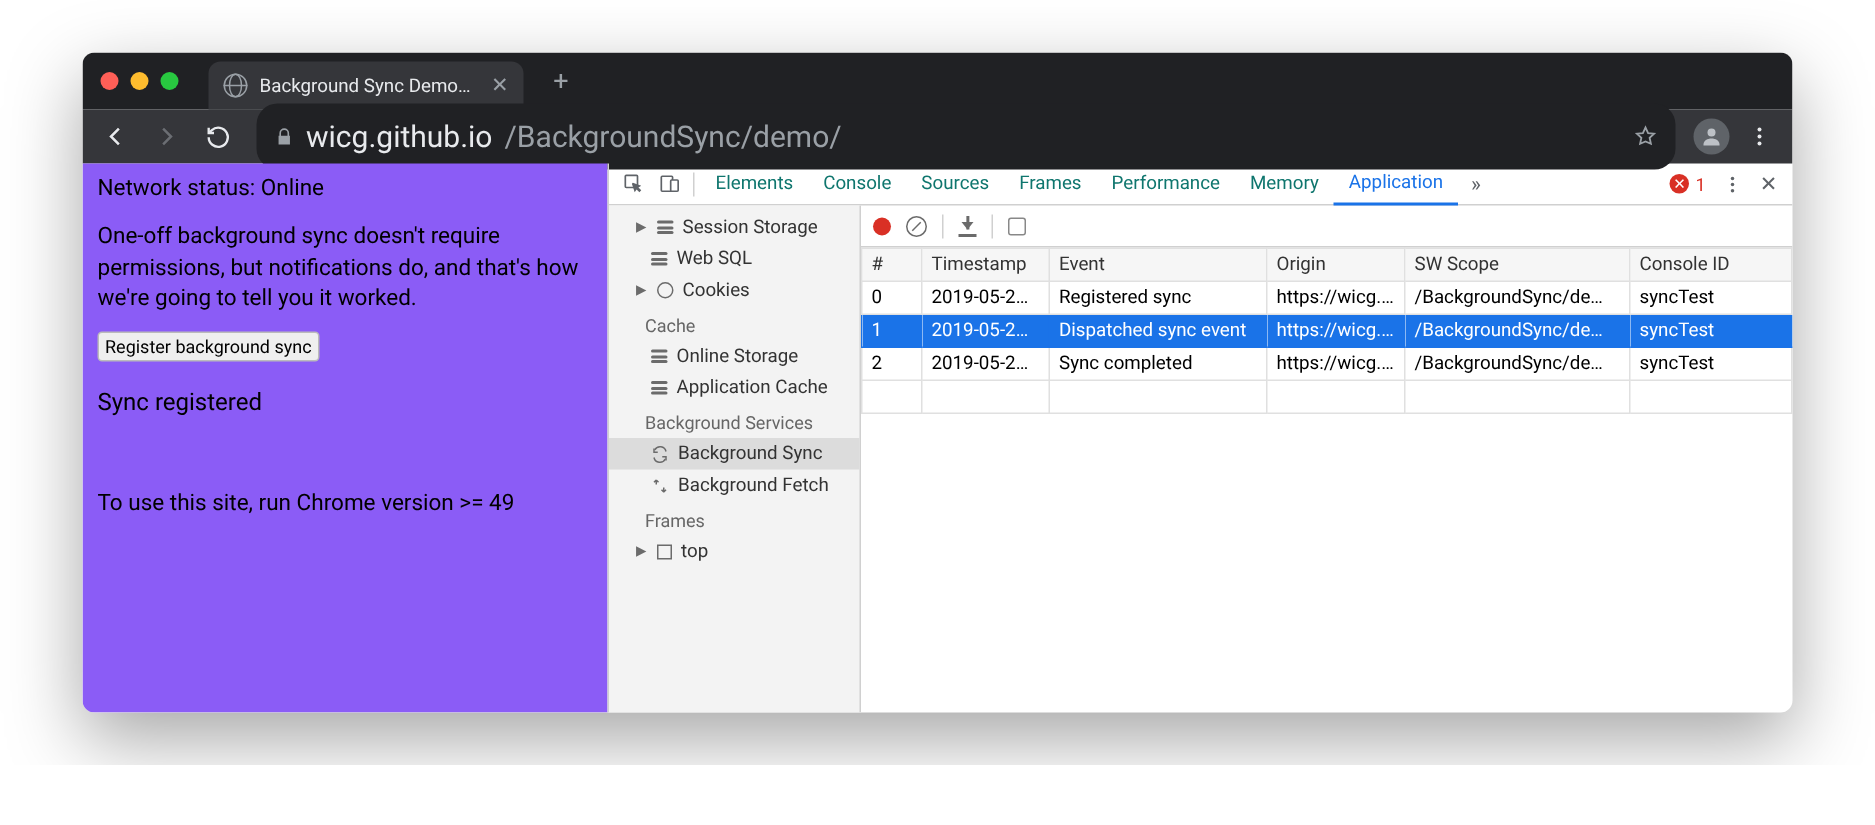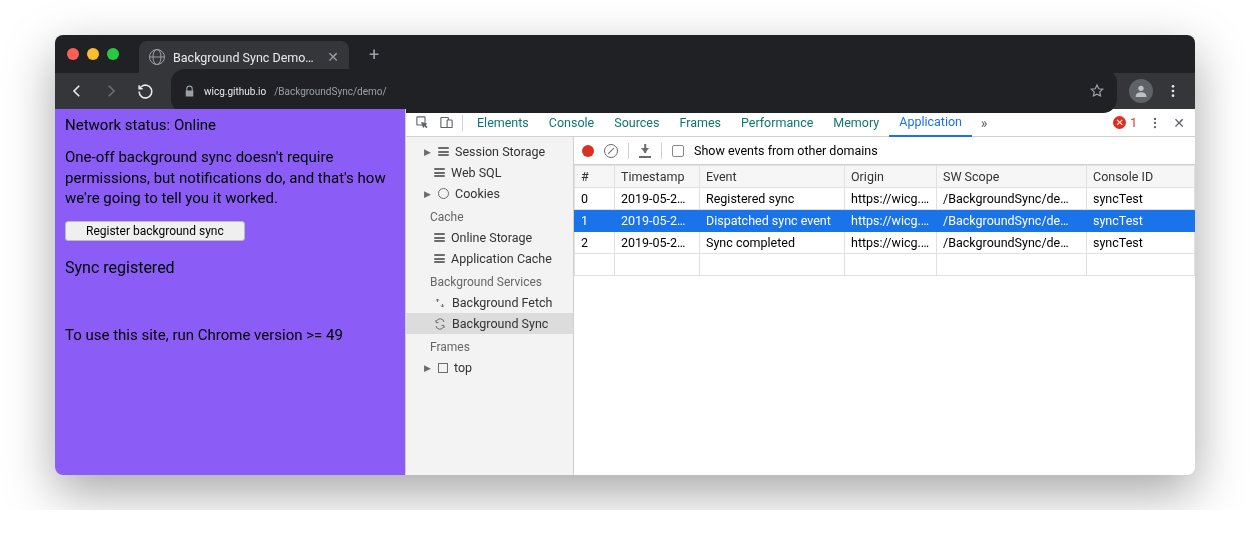--- a/index.html
+++ b/index.html
@@ -14,30 +14,30 @@
   .tab { height: 32px; background: #35363a; color: #e8eaed; font-size: 12.5px; display: flex; align-items: center; padding: 0 10px; border-radius: 8px 8px 0 0; gap: 8px; max-width: 210px; align-self: flex-end; }
   .tab .globe { width: 16px; height: 16px; border-radius: 50%; border: 1.5px solid #9aa0a6; position: relative; flex-shrink:0;}
   .tab .globe::before { content:""; position:absolute; left:50%; top:-1px; bottom:-1px; width:7px; border:1.5px solid #9aa0a6; border-radius:50%; transform:translateX(-50%);}
   .tab .globe::after { content:""; position:absolute; top:50%; left:-1px; right:-1px; border-top:1.5px solid #9aa0a6; transform:translateY(-50%);}
   .tab-title { white-space: nowrap; overflow: hidden; text-overflow: ellipsis; flex:1;}
   .tab-close { color:#9aa0a6; font-size:14px; line-height:1; cursor:pointer;}
   .newtab { width:26px; height:26px; display:flex; align-items:center; justify-content:center; color:#9aa0a6; font-size:18px; border-radius:50%; cursor:pointer; margin-left:4px;}
   .toolbar { height: 36px; background: #35363a; display:flex; align-items:center; padding:0 8px; gap:6px;}
   .tbtn { width:28px; height:28px; display:flex; align-items:center; justify-content:center; color:#e8eaed; border-radius:50%; cursor:pointer;}
   .tbtn.disabled { color:#6b6e73; }
-  .omnibox { flex:1; height:44px; background:#202124; border-radius:14px; display:flex; align-items:center; padding:0 12px; gap:8px; color:#e8eaed; font-size:10px; margin:0 6px;}
+  .omnibox { flex:1; height:44px; background:#202124; border-radius:14px; display:flex; align-items:center; padding:0 12px; gap:8px; color:#e8eaed; font-size:20px; margin:0 6px;}
   .omnibox .lock { color:#9aa0a6; }
   .omnibox .url-secondary { color:#9aa0a6; }
   .avatar { width:24px; height:24px; border-radius:50%; background:#5f6368; display:flex; align-items:center; justify-content:center;}
   .avatar svg { fill:#bdc1c6; }
   .content { flex:1; display:flex; min-height:0;}
   .page { width:350px; background:#8b5cf6; padding:6px 10px 10px 10px; font-size:15px; color:#000; line-height:1.35; overflow:hidden;}
   .page p { margin: 6px 0 12px 0; }
   .page .status-line { margin-top: 0; }
-  .page button.reg { font-size:12px; padding:2px 20px; background:#efefef; border:1px solid #bbb; border-radius:3px; cursor:pointer; margin-bottom:10px;}
+  .page button.reg { font-size:12px; padding:2px 4px; background:#efefef; border:1px solid #bbb; border-radius:3px; cursor:pointer; margin-bottom:10px;}
   .page .syncreg { font-size:16px; margin-top:6px;}
   .page .footer-note { margin-top:46px; font-size:15px;}
   .devtools { flex:1; display:flex; flex-direction:column; border-left:1px solid #d0d0d0; min-width:0;}
   .dt-tabs { height:28px; border-bottom:1px solid #d0d0d0; display:flex; align-items:center; padding:0 4px; gap:0; font-size:12.5px; color:#333;}
   .dt-tabs .icon-btn { width:24px; height:24px; display:flex; align-items:center; justify-content:center; color:#5f6368; cursor:pointer;}
   .dt-tabs .sep { width:1px; height:16px; background:#d0d0d0; margin:0 4px;}
   .dt-tab { padding:0 10px; height:28px; display:flex; align-items:center; cursor:pointer; color:#0f766e;}
   .dt-tab.active { color:#1a73e8; border-bottom:2px solid #1a73e8; }
   .dt-tabs .spacer { flex:1;}
   .dt-tabs .err { color:#d93025; display:flex; align-items:center; gap:4px; font-size:12px; padding:0 6px;}
@@ -226,60 +226,59 @@
           <div class="item indent">
               <span class="db-icon">
                 <span></span>
                 <span></span>
                 <span></span>
               </span>
               <span>Application Cache</span>
             </div>
 
           <div class="grp">Background Services</div>
-          <div class="item indent">
-            <span>
-                <svg width="12" height="12" viewBox="0 0 24 24" fill="none" stroke="#6b6b6b" stroke-width="2">
-                  <path d="M7 10l0 -6M7 4l-3 3M7 4l3 3"></path>
-                  <path d="M17 14l0 6M17 20l-3 -3M17 20l3 -3"></path>
-                </svg>
-              </span>
-            <span>Background Fetch</span>
-          </div>
           <div class="item indent sel">
             <span>
                 <svg width="12" height="12" viewBox="0 0 24 24" fill="none" stroke="#6b6b6b" stroke-width="2">
                   <path d="M20 8A8 8 0 0 0 5 6"></path>
                   <path d="M4 16a8 8 0 0 0 15 2"></path>
                   <path d="M4 4v5h5"></path>
                   <path d="M20 20v-5h-5"></path>
                 </svg>
               </span>
             <span>Background Sync</span>
+          </div>
+          <div class="item indent">
+            <span>
+                <svg width="12" height="12" viewBox="0 0 24 24" fill="none" stroke="#6b6b6b" stroke-width="2">
+                  <path d="M7 10l0 -6M7 4l-3 3M7 4l3 3"></path>
+                  <path d="M17 14l0 6M17 20l-3 -3M17 20l3 -3"></path>
+                </svg>
+              </span>
+            <span>Background Fetch</span>
           </div>
 
           <div class="grp">Frames</div>
           <div class="item">
               <span class="tri">▶</span>
               <span style="width:10px;height:10px;border:1.5px solid #6b6b6b;"></span>
               <span>top</span>
             </div>
         </div>
 
         <div class="dt-main">
           <div class="dt-toolbar2">
             <div class="rec"></div>
             <div class="clearcirc"></div>
             <div class="vsepm"></div>
             <div class="dlicon">
                 <span class="bar"></span>
               </div>
             <div class="vsepm"></div>
             <div class="chk"></div>
-            <span>Show events from other domains</span>
           </div>
 
           <table class="tbl">
             <colgroup>
                 <col style="width:40px">
                 <col style="width:85px">
                 <col style="width:145px">
                 <col style="width:92px">
                 <col style="width:150px">
                 <col>

